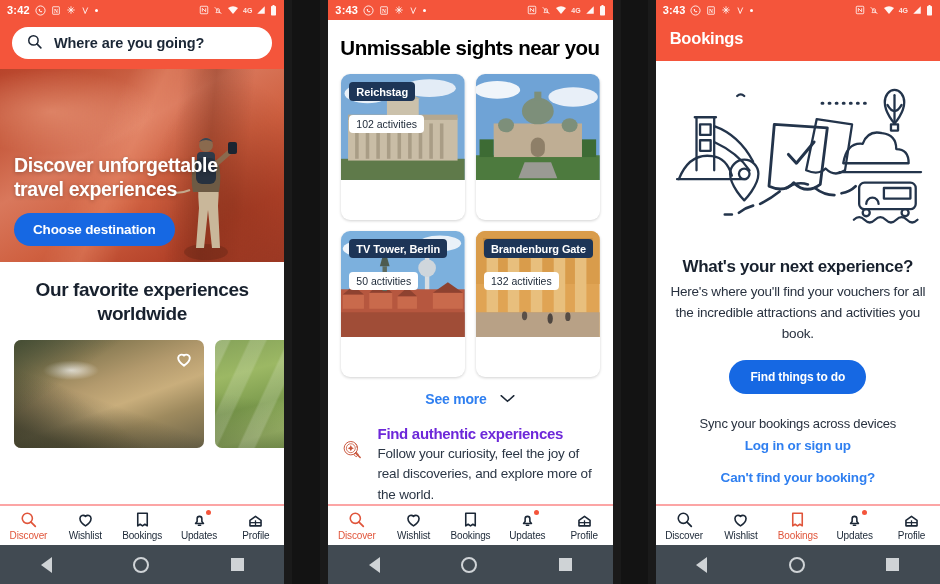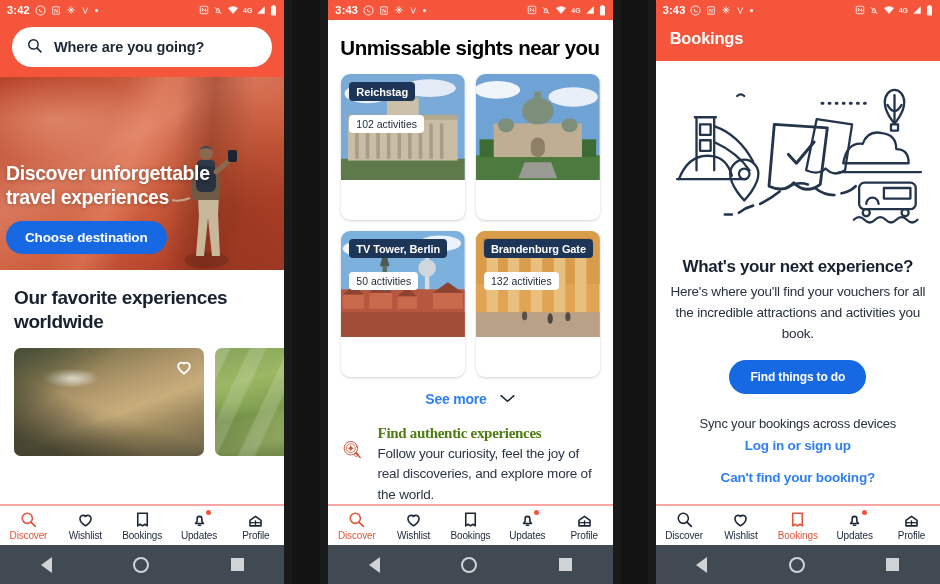--- a/index.html
+++ b/index.html
@@ -34,56 +34,57 @@
   .sb-left { display: flex; align-items: center; gap: 5px; }
   .sb-right { display: flex; align-items: center; gap: 4px; }
   .sb-ico { opacity: .95; display: inline-flex; align-items: center; }
   .sb-time { font-size: 11px; letter-spacing: .2px; }
   .dot-small { width: 3px; height: 3px; background: #fff; border-radius: 50%; display: inline-block; }
   .net-txt { font-size: 7px; font-weight: bold; opacity: .85; }
 
   
   .search-wrap { background: #F4553B; padding: 7px 12px 10px; flex-shrink: 0; }
   .search-box {
-    background: #fff; border-radius: 22px; height: 40px;
+    background: #fff; border-radius: 22px; height: 32px;
     display: flex; align-items: center; padding: 0 14px; gap: 11px;
   }
   .search-ph { color: #1B2736; font-size: 14.5px; font-weight: bold; letter-spacing: -.1px;}
 
   .hero {
     position: relative; height: 193px; flex-shrink: 0; overflow: hidden;
     background: linear-gradient(150deg,#b8442b 0%,#c4573a 18%,#d9785c 38%,#cf6040 58%,#b5432a 80%,#a03a25 100%);
   }
   .hero:after {
     content:""; position:absolute; inset:0;
     background:
       radial-gradient(ellipse 150px 60px at 18% 22%, rgba(255,190,160,.40), transparent 70%),
       radial-gradient(ellipse 120px 180px at 82% 70%, rgba(120,40,20,.45), transparent 70%),
       linear-gradient(115deg, transparent 35%, rgba(255,175,140,.25) 45%, transparent 55%),
       linear-gradient(95deg, transparent 60%, rgba(100,35,18,.35) 72%, transparent 85%);
   }
   .hiker {
     position:absolute; right: 42px; bottom: 0; width: 72px; height: 150px; z-index:2;
   }
-  .hero-txt { position: absolute; left: 6px; bottom: 16px; z-index: 3; }
+  .hero-txt { position: absolute; left: 14px; bottom: 16px; z-index: 3; }
   .hero-h {
     color:#fff; font-size: 19.5px; font-weight: bold; line-height: 1.22;
     letter-spacing: -.4px; text-shadow: 0 1px 4px rgba(0,0,0,.28);
     max-width: 235px;
   }
   .btn-blue {
     margin-top: 11px; background: #1668E3; color:#fff; border:none;
     border-radius: 20px; height: 33px; padding: 0 19px;
     font-size: 13.5px; font-weight: bold; font-family: inherit; cursor: pointer;
     letter-spacing: -.15px;
   }
   .fav-sec { padding: 16px 14px 0; flex: 1; overflow: hidden; }
   .fav-h {
     font-size: 19px; font-weight: bold; color:#18212E; line-height:1.25;
     letter-spacing:-.4px;
+    text-align:center;
   }
   .fav-row { display:flex; gap: 11px; margin-top: 14px; }
   .fav-card {
     width: 190px; height: 108px; border-radius: 7px; flex-shrink:0;
     position: relative; overflow:hidden;
     background: linear-gradient(160deg,#5e6147 0%,#8a7c54 22%,#b39a6d 42%,#c9ae7c 58%,#9e8a5e 74%,#6b6348 100%);
   }
   .fav-card:after{
     content:""; position:absolute; inset:0;
     background:
@@ -133,21 +134,21 @@
     padding:3px 7px; border-radius:4px; display:inline-block; margin-top:14px;
   }
   .see-more {
     text-align:center; padding: 14px 0 0;
     display:flex; align-items:center; justify-content:center; gap:12px; cursor:pointer;
   }
   .see-more span { color:#2f7ff0; font-size:14px; font-weight:bold; letter-spacing:-.2px;}
   .auth {
     display:flex; gap:13px; padding: 18px 13px 0; align-items:flex-start;
   }
-  .auth-txt h3 { font-size:15px; font-weight:bold; color:#4d7c0f; letter-spacing:-.3px;font-family:Liberation Serif, serif; }
+  .auth-txt h3 { font-size:15px; font-weight:bold; color:#6d28d9; letter-spacing:-.3px; }
   .auth-txt p { font-size:13.5px; color:#2B3645; line-height:1.52; margin-top:2px; letter-spacing:-.2px;}
 
   
   .p3head {
     background:#F4553B; padding: 9px 14px 13px; flex-shrink:0;
   }
   .p3head h1 { color:#fff; font-size:16.5px; font-weight:bold; letter-spacing:-.2px; }
   .p3body { flex:1; background:#fff; padding: 20px 14px 0; text-align:center; overflow:hidden; }
   .illus { width:100%; height:168px; }
   .p3-h2 { font-size:17px; font-weight:bold; color:#18212E; margin-top:4px; letter-spacing:-.35px;}

